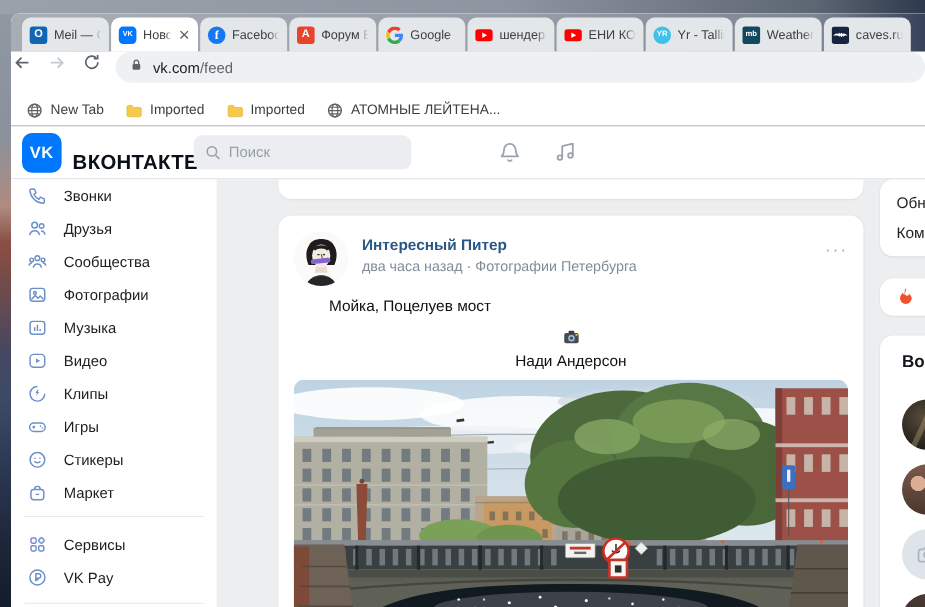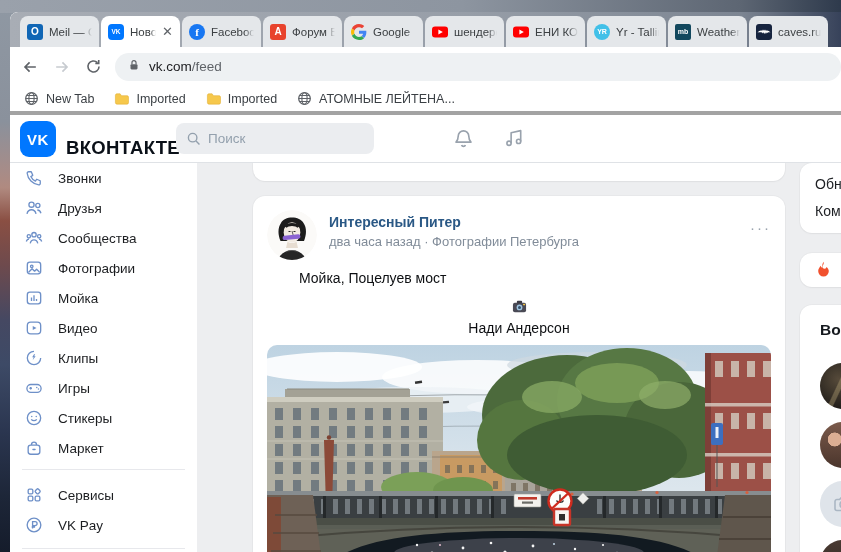--- a/index.html
+++ b/index.html
@@ -18,28 +18,28 @@
   .tab { width:79px; height:31px; flex:none; background:#e4e7ea; border-radius:8px 8px 0 0; margin-right:2px;
     display:flex; align-items:center; gap:6px; padding:0 7px; }
   .tab.active { background:#fff; }
   .tab .fav { width:16px; height:16px; flex:none; position:relative; }
   .tab .tlabel { flex:1; font-size:11.5px; color:#3c4043; white-space:nowrap; overflow:hidden;
     -webkit-mask-image:linear-gradient(90deg,#000 78%,transparent); mask-image:linear-gradient(90deg,#000 78%,transparent); }
   .tab .close-x { flex:none; font-size:13px; color:#5f6368; line-height:1; }
   .sqfav { width:16px; height:16px; border-radius:3px; display:flex; align-items:center; justify-content:center;
     color:#fff; font-weight:bold; }
 
-  .toolbar { height:39px; background:#fff; display:flex; align-items:center; padding-left:10px; gap:12px; }
+  .toolbar { height:39px; background:#fff; display:flex; gap:12px; }
   .navbtn { flex:none; display:flex; }
   .omnibox { flex:1; height:28px; background:#eef1f3; border-radius:14px; display:flex; align-items:center;
     padding:0 12px; gap:8px; }
   .urltext { font-size:13.5px; color:#202124; }
   .urltext .path { color:#5f6368; }
 
-  .bookmarks { height:29px; background:#fff; border-bottom:4px solid #a3a3a3; display:flex; align-items:center;
+  .bookmarks { height:29px; background:#fff; border-bottom:1px solid #a3a3a3; display:flex; align-items:center;
     gap:20px; padding-left:14px; }
   .bm { display:flex; align-items:center; gap:7px; font-size:12.5px; color:#3a3f44; white-space:nowrap; }
 
   
   .vkheader { height:48px; background:#fff; border-bottom:1px solid #dfe2e6; position:relative; }
   .vklogo { position:absolute; left:10px; top:6px; width:36px; height:36px; border-radius:9px; background:#0077ff;
     color:#fff; font-weight:bold; font-size:15px; display:flex; align-items:center; justify-content:center; letter-spacing:.5px;}
   .wordmark { position:absolute; left:56px; top:22px; font-size:18.5px; font-weight:bold; color:#0a1018; letter-spacing:.3px; }
   .vk-search-wrap { position:absolute; left:166px; top:8px; width:198px; height:31px; }
   .vk-search { width:100%; height:100%; border:none; outline:none; background:#ebedf0; border-radius:8px;
@@ -293,21 +293,21 @@
           </span>
         <span>Фотографии</span>
       </div>
       <div class="sitem">
         <span class="sic">
             <svg width="20" height="20" viewBox="0 0 24 24" fill="none" stroke="#6e90c8" stroke-width="1.6">
               <rect x="4" y="5" width="16" height="14" rx="3"></rect>
               <path d="M9 15.5v-4M12 15.5V8.8M15 15.5v-2.3"></path>
             </svg>
           </span>
-        <span>Мойка</span>
+        <span>Музыка</span>
       </div>
       <div class="sitem">
         <span class="sic">
             <svg width="20" height="20" viewBox="0 0 24 24" fill="none" stroke="#6e90c8" stroke-width="1.6" stroke-linejoin="round">
               <rect x="4" y="5" width="16" height="14" rx="4"></rect>
               <path d="M10.5 9.5 15 12l-4.5 2.5z" fill="#6e90c8" stroke="none"></path>
             </svg>
           </span>
         <span>Видео</span>
       </div>

